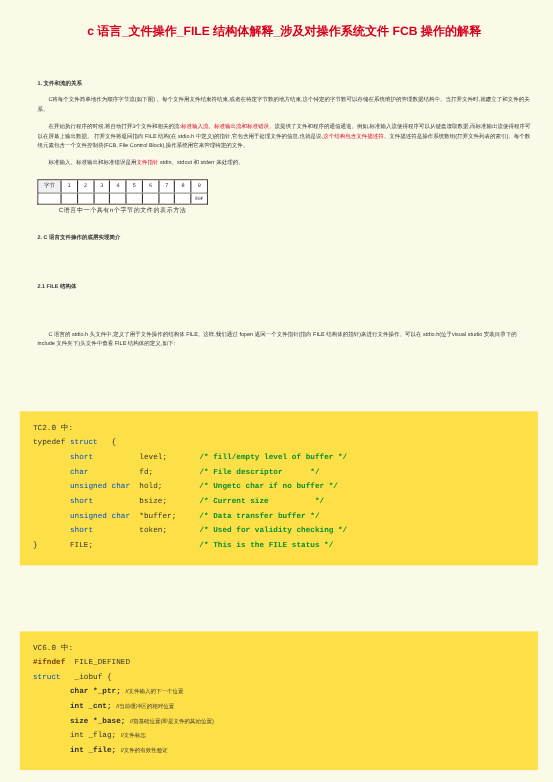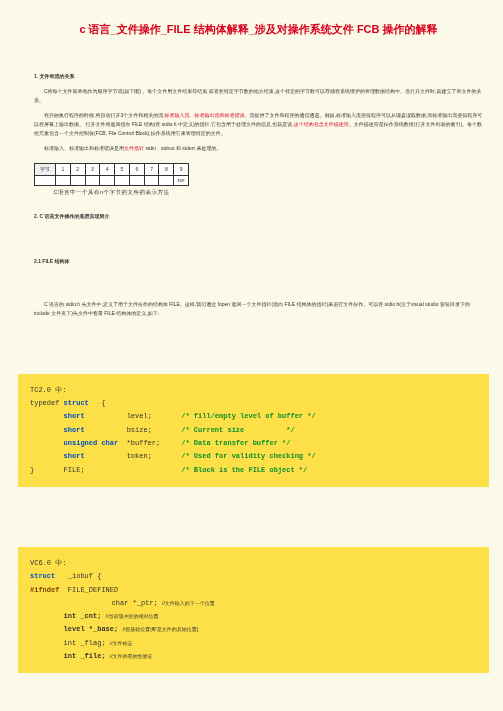--- a/index.html
+++ b/index.html
@@ -73,21 +73,21 @@
     letter-spacing: 0.5px;
   }
   .codeblock {
     background: #fde047;
     margin: 10px -6px 10px -16px;
     padding: 10px 12px;
     font-size: 7px;
     line-height: 1.9;
   }
   .codeblock .l { white-space: pre; font-family: "Courier New", monospace; }
-  .kw { color: #0050c8; font-weight: bold; }
+  .kw { color: #0050c8; font-weight: normal; }
   .cm { color: #0a8f2f; font-weight: bold; text-align: right; }
   .cn { color: #7a3e00; font-weight: bold; }
   .smallcn { font-size: 5px; font-family: "Microsoft YaHei", sans-serif; font-weight: normal; color: #333; }
   .gap { height: 40px; }
   .sub { font-size: 5px; font-weight: bold; margin: 10px 0; }
 </style>
 </head>
 <body>
 
 <div class="wrap">
@@ -141,36 +141,38 @@
   <div class="gap" style="height:18px"></div>
   <p class="para">C 语言的 stdio.h 头文件中,定义了用于文件操作的结构体 FILE。这样,我们通过 fopen 返回一个文件指针(指向 FILE 结构体的指针)来进行文件操作。可以在 stdio.h(位于visual studio 安装目录下的 include 文件夹下)头文件中查看 FILE 结构体的定义,如下:</p>
 
   <div class="gap"></div>
 
   <div class="codeblock">
     <div class="l">TC2.0 中:</div>
     <div id="tc-lines">
         <div class="l"><span>typedef </span><span class="kw">struct</span><span>   {                  </span><span class="cm"></span></div>
         <div class="l"><span>        </span><span class="kw">short</span><span>          level;       </span><span class="cm">/* fill/empty level of buffer */</span></div>
+        <div class="l"><span>        </span><span class="kw">char</span><span>           fd;          </span><span class="cm">/* File descriptor      */</span></div>
+        <div class="l"><span>        </span><span class="kw">unsigned char</span><span>  hold;        </span><span class="cm">/* Ungetc char if no buffer */</span></div>
         <div class="l"><span>        </span><span class="kw">short</span><span>          bsize;       </span><span class="cm">/* Current size          */</span></div>
         <div class="l"><span>        </span><span class="kw">unsigned char</span><span>  *buffer;     </span><span class="cm">/* Data transfer buffer */</span></div>
         <div class="l"><span>        </span><span class="kw">short</span><span>          token;       </span><span class="cm">/* Used for validity checking */</span></div>
-        <div class="l"><span>}       FILE;</span><span class="kw"></span><span>                       </span><span class="cm">/* Block is the FILE object */</span></div>
+        <div class="l"><span>}       FILE;</span><span class="kw"></span><span>                       </span><span class="cm">/* This is the FILE status */</span></div>
       </div>
   </div>
 
   <div class="gap"></div>
 
   <div class="codeblock">
     <div class="l">VC6.0 中:</div>
+    <div class="l"><span class="cn">#ifndef</span><span>  FILE_DEFINED</span></div>
     <div class="l"><span class="kw">struct</span><span>   _iobuf {</span></div>
-    <div class="l"><span class="cn">#ifndef</span><span>  FILE_DEFINED</span></div>
     <div id="vc-lines">
-        <div class="l"><span>        </span><b style="color: rgb(51, 51, 51); font-weight: normal; margin-left: 48px;">char *_ptr; </b><span class="smallcn">//文件输入的下一个位置</span></div>
+        <div class="l"><span>        </span><b style="color: rgb(51, 51, 51); font-weight: bold;">char *_ptr; </b><span class="smallcn">//文件输入的下一个位置</span></div>
         <div class="l"><span>        </span><b style="color: rgb(51, 51, 51); font-weight: bold;">int _cnt; </b><span class="smallcn">//当前缓冲区的相对位置</span></div>
-        <div class="l"><span>        </span><b style="color: rgb(51, 51, 51); font-weight: bold;">level *_base; </b><span class="smallcn">//指基础位置(即是文件的其始位置)</span></div>
+        <div class="l"><span>        </span><b style="color: rgb(51, 51, 51); font-weight: bold;">size *_base; </b><span class="smallcn">//指基础位置(即是文件的其始位置)</span></div>
         <div class="l"><span>        </span><b style="color: rgb(51, 51, 51); font-weight: normal;">int _flag; </b><span class="smallcn">//文件标志</span></div>
         <div class="l"><span>        </span><b style="color: rgb(51, 51, 51); font-weight: bold;">int _file; </b><span class="smallcn">//文件的有效性验证</span></div>
       </div>
 
   </div>
 
 </div>
 
 </body></html>

